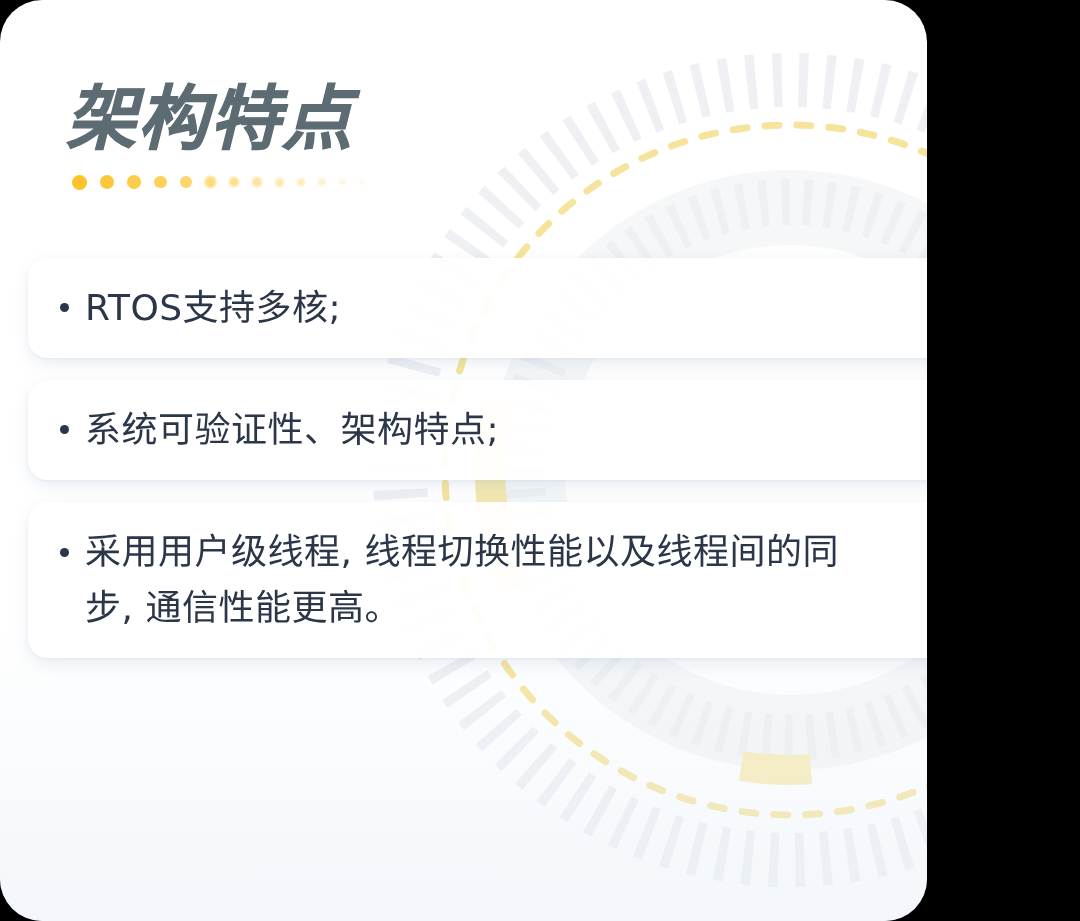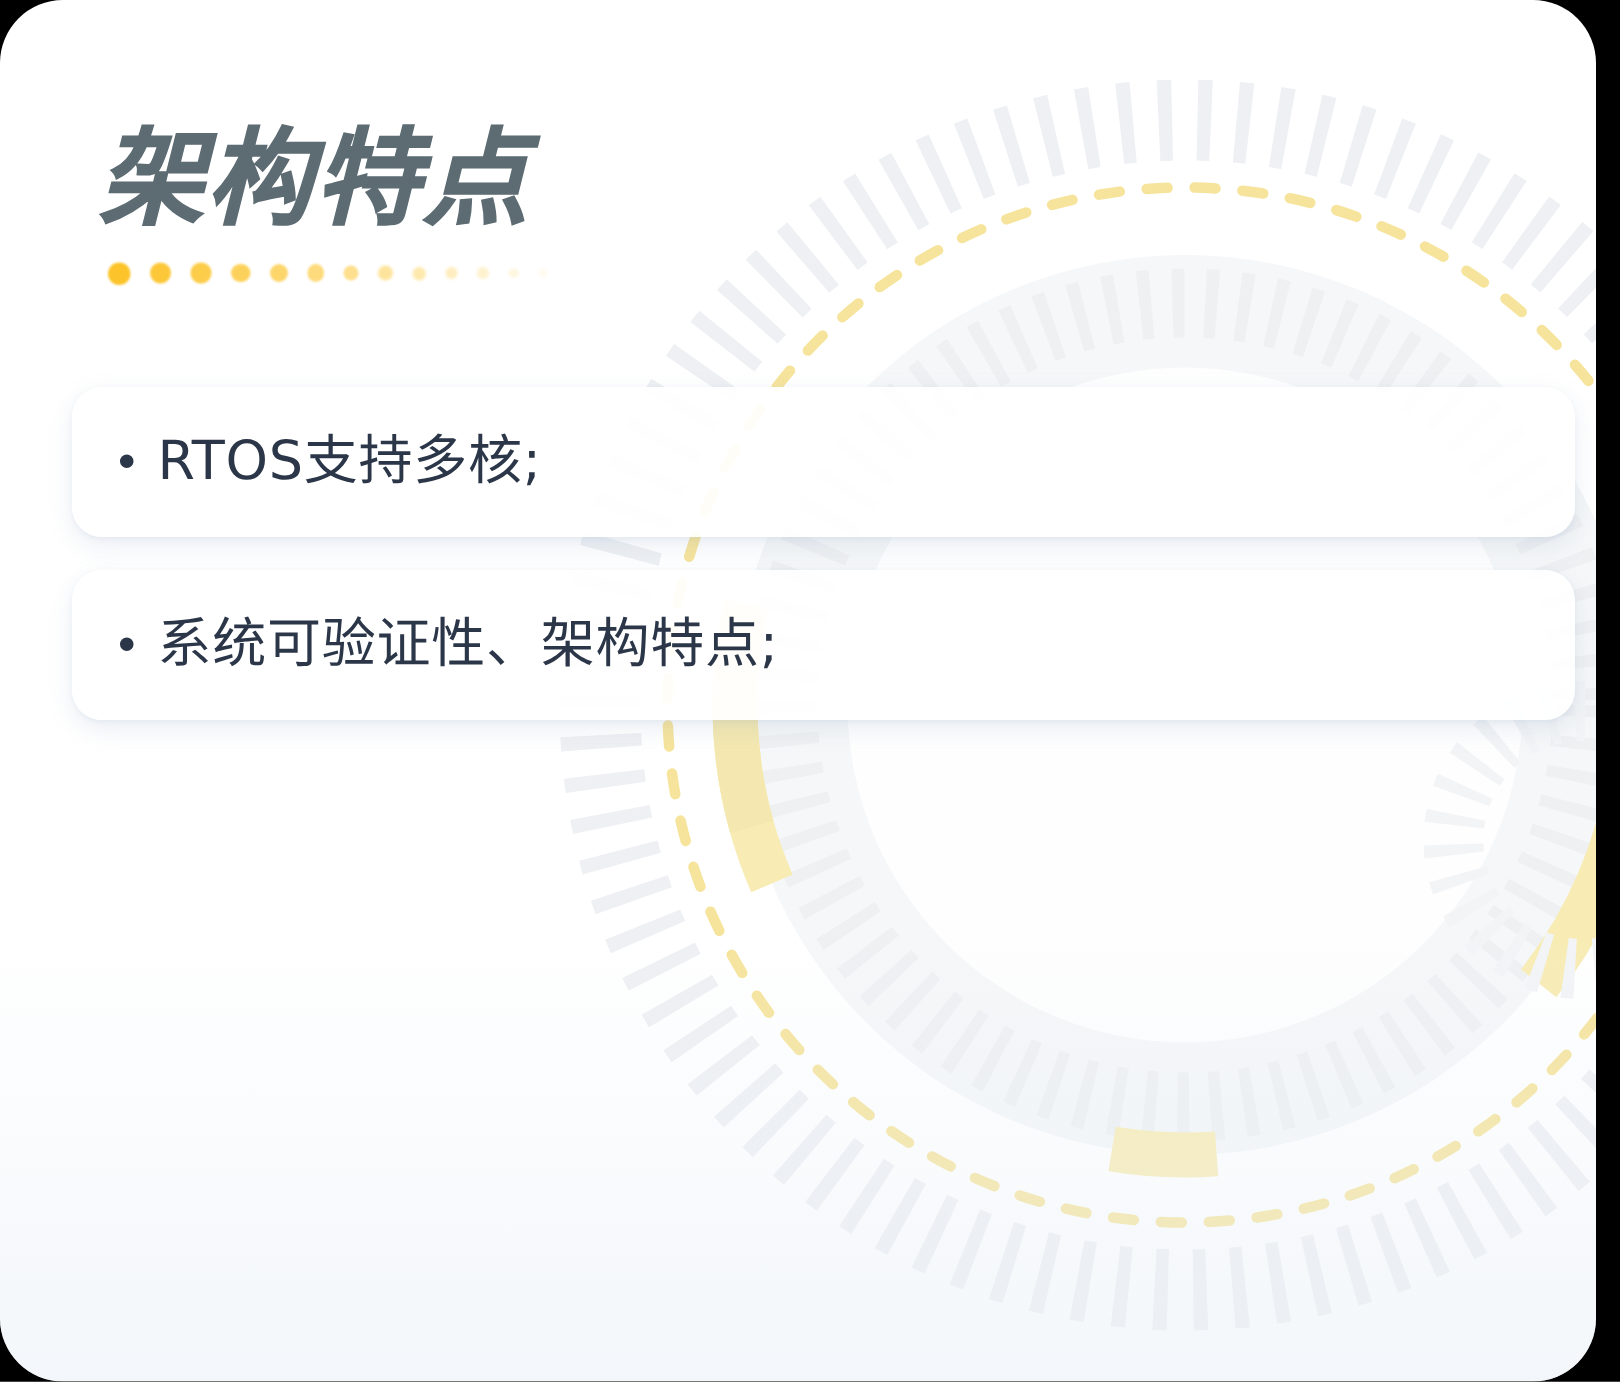--- a/index.html
+++ b/index.html
@@ -10,21 +10,21 @@
 
   body {
     width: 1080px;
     height: 921px;
     overflow: hidden;
     font-family: "Liberation Sans", "DejaVu Sans", sans-serif;
   }
 
   .page {
     position: relative;
-    width: 1064px;
+    width: 927px;
     height: 921px;
     box-sizing: border-box;
     background: #ffffff;
     border-radius: 42px;
     overflow: hidden;
   }
 
   
   .decor {
     position: absolute;
@@ -82,21 +82,21 @@
   .dot-row i {
     display: block;
     border-radius: 50%;
     background: #fcc42a;
     flex: 0 0 auto;
   }
 
   
   .card-stack {
     position: absolute;
-    left: 48px;
+    left: 28px;
     top: 258px;
     width: 1002px;
   }
 
   .card {
     position: relative;
     background: rgba(255,255,255,0.93);
     border-radius: 20px;
     box-sizing: border-box;
     padding: 22px 30px 22px 32px;
@@ -195,15 +195,22 @@
     </div>
 
 
     <div class="card">
       <div class="bullet-line">
         <span class="bullet-dot"></span>
         <span class="bullet-text">系统可验证性、架构特点;</span>
       </div>
     </div>
 
+    <div class="card tall">
+      <div class="bullet-line">
+        <span class="bullet-dot"></span>
+        <span class="bullet-text">采用用户级线程, 线程切换性能以及线程间的同
+步, 通信性能更高。</span>
+      </div>
+    </div>
 
   </div>
 </div>
 
 </body></html>

